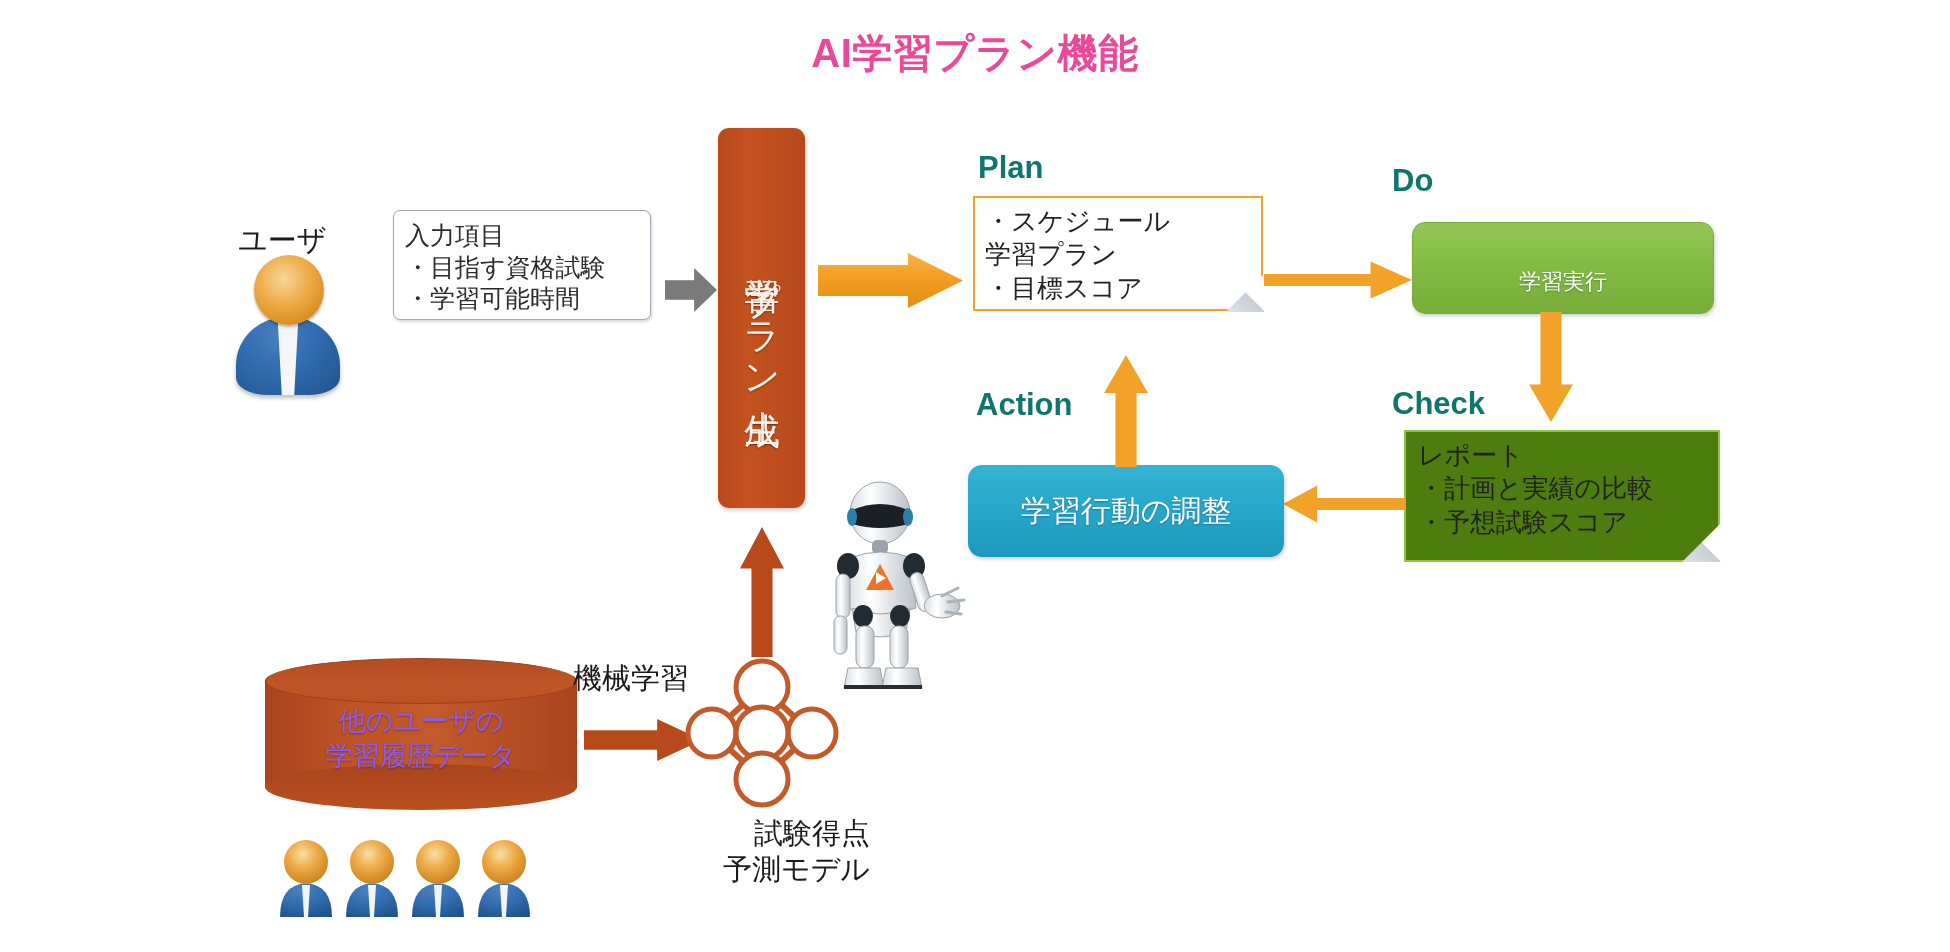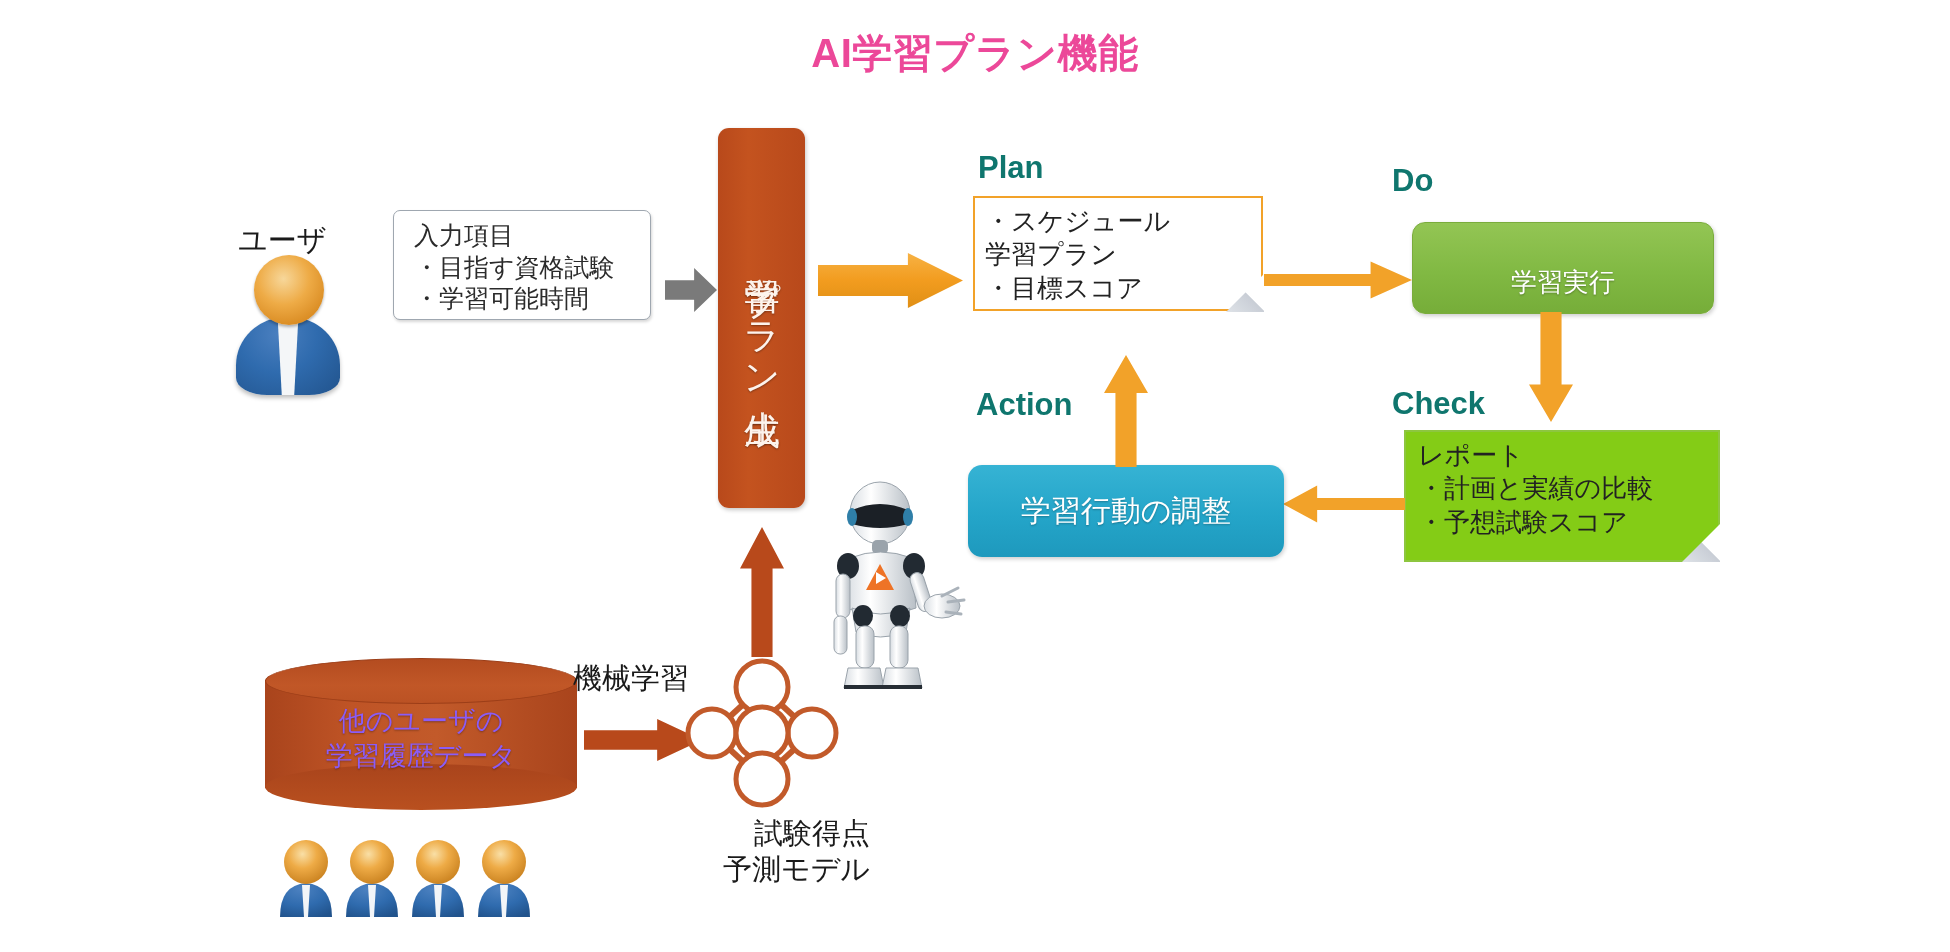--- a/index.html
+++ b/index.html
@@ -67,21 +67,21 @@
 
   
   #input-box {
     left: 393px; top: 210px;
     width: 258px; height: 110px;
     border: 1.6px solid #9fa7b0;
     border-radius: 7px;
     background: #ffffff;
     box-shadow: 1px 2px 3px rgba(0,0,0,0.16);
     box-sizing: border-box;
-    padding: 9px 20px;
+    padding: 9px 11px;
   }
   #input-box .line {
     font-size: 25px;
     color: #2b2b2b;
     line-height: 1.26;
     white-space: nowrap;
   }
 
   
   #gray-arrow {
@@ -156,42 +156,42 @@
   #do-box {
     left: 1412px; top: 222px;
     width: 300px; height: 90px;
     background: linear-gradient(to bottom, #93c554 0%, #81b943 55%, #76ad39 100%);
     border: 1.4px solid #7aac3c;
     border-radius: 13px;
     box-shadow: 1px 2px 4px rgba(0,0,0,0.20);
     display: flex; align-items: center; justify-content: center;
   }
   #do-box .txt {
-    font-size: 26px;
+    font-size: 22px;
     color: #ffffff;
     text-shadow: 0 1px 2px rgba(0,0,0,0.30);
     white-space: nowrap;
     margin-top: 28px;
   }
 
   
   #conn-do-check {
     left: 1529px; top: 312px;
     width: 44px; height: 110px;
     background: #f2a229;
     clip-path: polygon(26% 0%, 74% 0%, 74% 66%, 100% 66%, 50% 100%, 0% 66%, 26% 66%);
     filter: drop-shadow(1px 1px 2px rgba(0,0,0,0.15));
   }
 
   
   #check-box {
     left: 1404px; top: 430px;
     width: 316px; height: 132px;
     border: 2.4px solid #8dc63f;
-    background: #84cc16;
+    background: #4d7c0f;
     box-sizing: border-box;
     padding: 7px 12px;
   }
   #check-box .line {
     font-size: 26px;
     color: #222222;
     line-height: 1.28;
     white-space: nowrap;
   }
   #check-fold {

